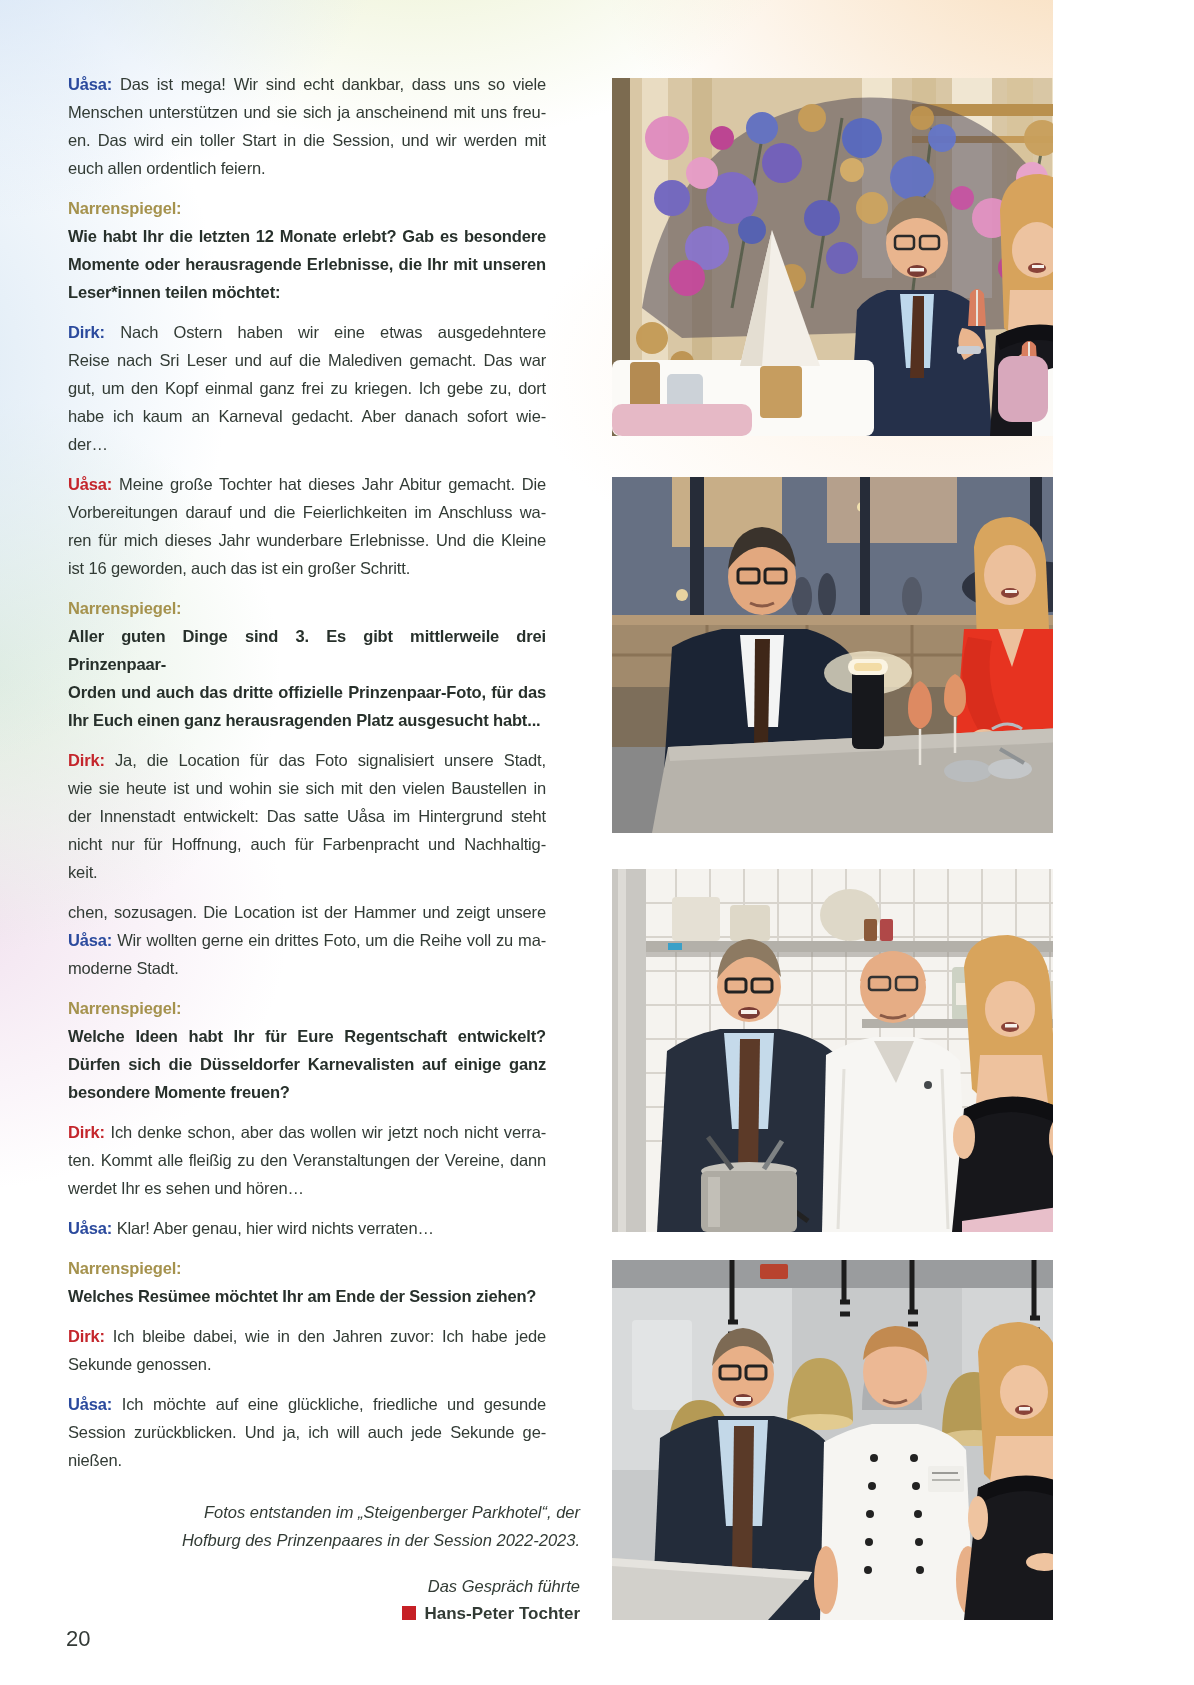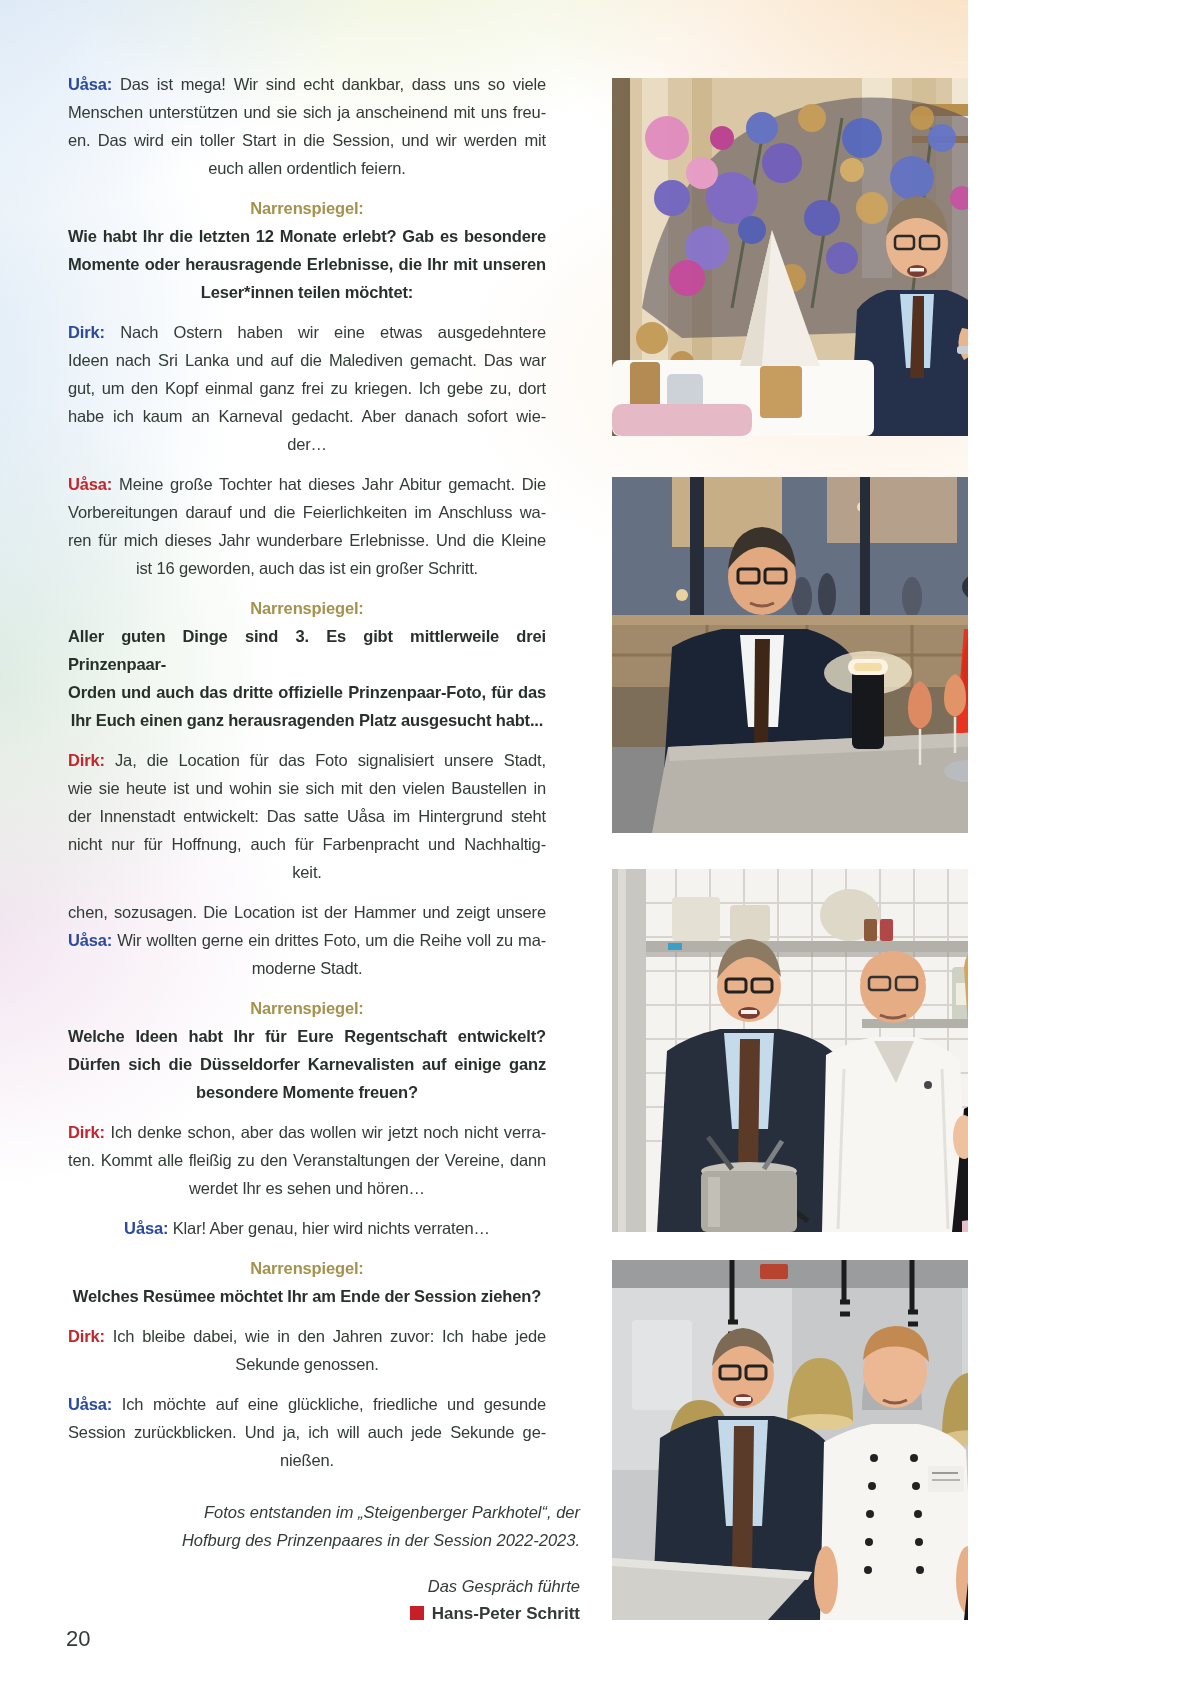--- a/index.html
+++ b/index.html
@@ -3,40 +3,40 @@
 <meta charset="utf-8">
 <title>Magazinseite 20</title>
 <style>
   html,body{margin:0;padding:0;}
   body{
     font-family:"Liberation Sans","DejaVu Sans",sans-serif;
     background:#ffffff;
   }
   .page{
     position:relative;
-    width:968px;height:1685px;
+    width:1053px;height:1685px;
     overflow:hidden;
     background:
       radial-gradient(ellipse 700px 520px at -4% -6%, rgba(205,223,243,.95) 0%, rgba(205,223,243,0) 62%),
       radial-gradient(ellipse 620px 430px at 40% -8%, rgba(231,238,198,.95) 0%, rgba(231,238,198,0) 65%),
       radial-gradient(ellipse 820px 620px at 104% -6%, rgba(247,215,176,.95) 0%, rgba(247,215,176,0) 62%),
       radial-gradient(ellipse 520px 680px at -8% 22%, rgba(210,227,242,.8) 0%, rgba(210,227,242,0) 60%),
       radial-gradient(ellipse 520px 480px at -2% 40%, rgba(216,233,215,.8) 0%, rgba(216,233,215,0) 58%),
       radial-gradient(ellipse 600px 480px at -4% 55%, rgba(240,222,237,.85) 0%, rgba(240,222,237,0) 55%),
       radial-gradient(ellipse 760px 420px at 90% 22%, rgba(252,236,218,.7) 0%, rgba(252,236,218,0) 55%),
       #ffffff;
   }
   
   .article{
     position:absolute;left:68px;top:70px;width:478px;
     font-size:16.5px;line-height:28px;letter-spacing:-0.15px;
     color:var(--body_text,#323b35);
   }
   .block{margin:0 0 12px 0;}
-  .line{min-height:28px;text-align:center;}
+  .line{min-height:28px;text-align:left;}
   .line.just{text-align:justify;text-align-last:justify;}
   .speaker{font-weight:bold;}
   .speaker.blue{color:var(--speaker_blue,#2b4a9d);}
   .speaker.red{color:var(--speaker_red,#c4262c);}
   .qlabel{font-weight:bold;color:var(--narrenspiegel_gold,#a5924d);}
   .qline{font-weight:bold;color:var(--question_text,#27302b);}
   
   .credits{
     position:absolute;left:68px;top:1498px;width:512px;
     text-align:right;font-size:16.5px;line-height:28px;
@@ -74,21 +74,21 @@
         <div class="line sline">euch allen ordentlich feiern.</div>
       </div>
       <div class="block">
         <div class="line qlabel">Narrenspiegel:</div>
         <div class="line qline just">Wie habt Ihr die letzten 12 Monate erlebt? Gab es besondere</div>
         <div class="line qline just">Momente oder herausragende Erlebnisse, die Ihr mit unseren</div>
         <div class="line qline">Leser*innen teilen möchtet:</div>
       </div>
       <div class="block">
         <div class="line sline just"><span class="speaker blue">Dirk: </span>Nach Ostern haben wir eine etwas ausgedehntere</div>
-        <div class="line sline just">Ideen nach Sri Lanka und auf die Malediven gemacht. Das war</div>
+        <div class="line sline just">Reise nach Sri Leser und auf die Malediven gemacht. Das war</div>
         <div class="line sline just">gut, um den Kopf einmal ganz frei zu kriegen. Ich gebe zu, dort</div>
         <div class="line sline just">habe ich kaum an Karneval gedacht. Aber danach sofort wie-</div>
         <div class="line sline">der…</div>
       </div>
       <div class="block">
         <div class="line sline just"><span class="speaker red">Uåsa: </span>Meine große Tochter hat dieses Jahr Abitur gemacht. Die</div>
         <div class="line sline just">Vorbereitungen darauf und die Feierlichkeiten im Anschluss wa-</div>
         <div class="line sline just">ren für mich dieses Jahr wunderbare Erlebnisse. Und die Kleine</div>
         <div class="line sline">ist 16 geworden, auch das ist ein großer Schritt.</div>
       </div>
@@ -137,21 +137,21 @@
         <div class="line sline just">Session zurückblicken. Und ja, ich will auch jede Sekunde ge-</div>
         <div class="line sline">nießen.</div>
       </div>
     </div>
 
   <div class="credits">
     <div class="cr-line">Fotos entstanden im „Steigenberger Parkhotel“, der</div>
     <div class="cr-line">Hofburg des Prinzenpaares in der Session 2022-2023.</div>
     <div class="byline-lead">Das Gespräch führte</div>
     <div class="byline-name">
-      <span class="sq"></span><span>Hans-Peter Schritt</span>
+      <span class="sq"></span><span>Hans-Peter Tochter</span>
     </div>
   </div>
 
   <div class="page-number">20</div>
 
   <div class="photo photo1">
     <svg viewBox="0 0 516 358" preserveAspectRatio="none">
       <g>
         <rect x="0" y="0" width="516" height="358" fill="#d9c7a5"></rect>
         <rect x="30" y="0" width="26" height="358" fill="#e9dcc2"></rect>

